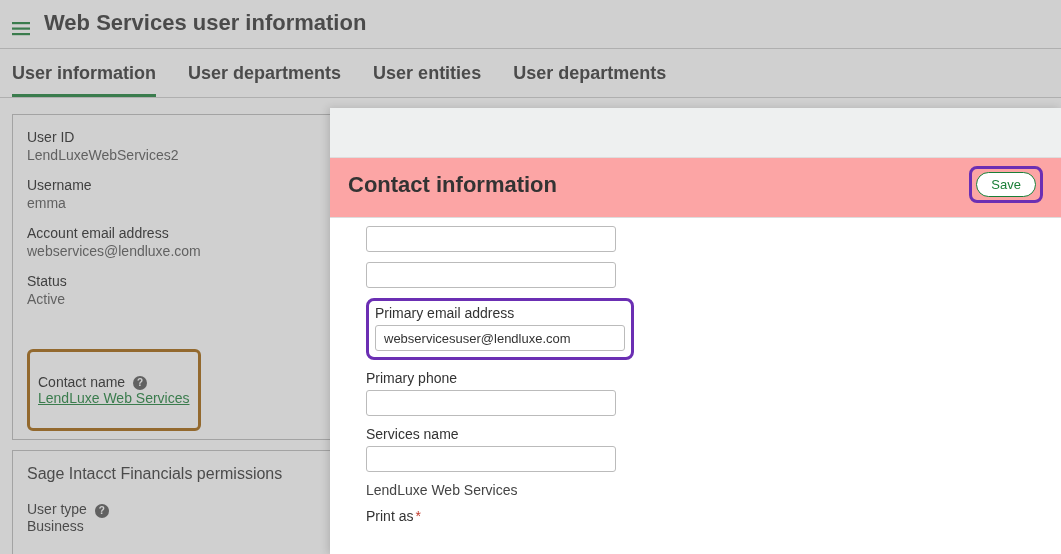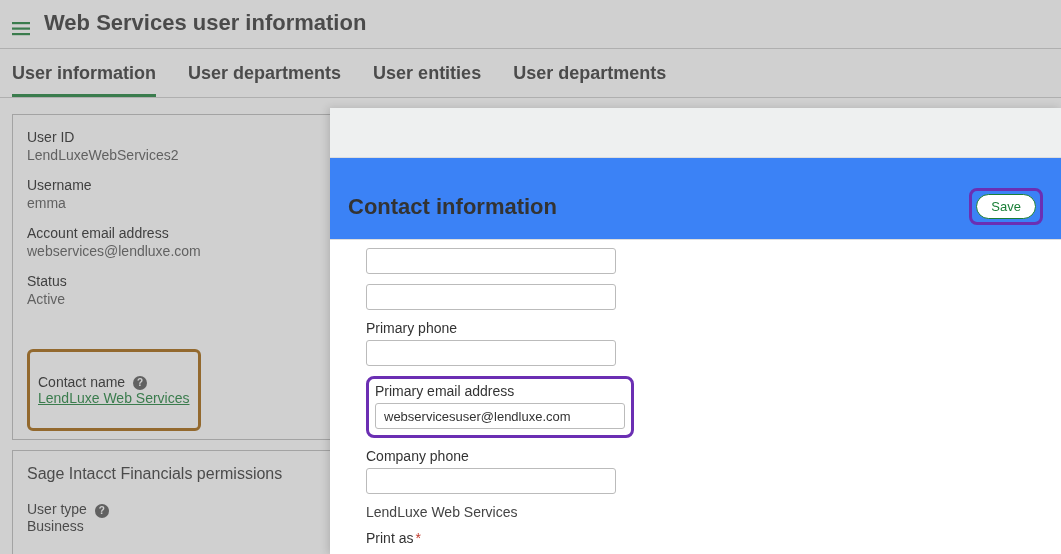--- a/index.html
+++ b/index.html
@@ -129,23 +129,23 @@
   }
   .modal-topstrip {
     height: 50px;
     background: #eef0f0;
     border-bottom: 1px solid #ddd;
   }
   .modal-header {
     display: flex;
     align-items: center;
     justify-content: space-between;
-    padding: 30px 18px 14px 18px;
+    padding: 8px 18px 14px 18px;
     border-bottom: 1px solid #ddd;
-    background: #3b82f6;
+    background: #fca5a5;
   }
   .modal-title {
     font-size: 22px;
     font-weight: 600;
     color: #333;
   }
   .save-wrap {
     border: 3px solid #6b2fb3;
     border-radius: 8px;
     padding: 3px 4px;
@@ -275,33 +275,33 @@
 
       <div class="frow">
         <input class="finput" type="text" value="" style="">
       </div>
 
       <div class="frow">
         <input class="finput" type="text" value="" style="">
       </div>
 
       <div class="frow">
-        <label class="flabel">Primary phone</label>
-        <input class="finput" type="text" value="" style="">
-      </div>
-
-      <div class="frow">
         <span class="email-highlight">
           <label class="flabel">Primary email address</label>
           <input class="finput" type="text" value="webservicesuser@lendluxe.com" style="">
         </span>
       </div>
 
       <div class="frow">
-        <label class="flabel">Company phone</label>
+        <label class="flabel">Primary phone</label>
+        <input class="finput" type="text" value="" style="">
+      </div>
+
+      <div class="frow">
+        <label class="flabel">Services name</label>
         <input class="finput" type="text" value="" style="">
       </div>
 
       <div class="frow">
         <div class="suggested-value">LendLuxe Web Services</div>
       </div>
 
       <div class="frow">
         <label class="flabel">
           <span>Print as</span><span class="req">*</span>

